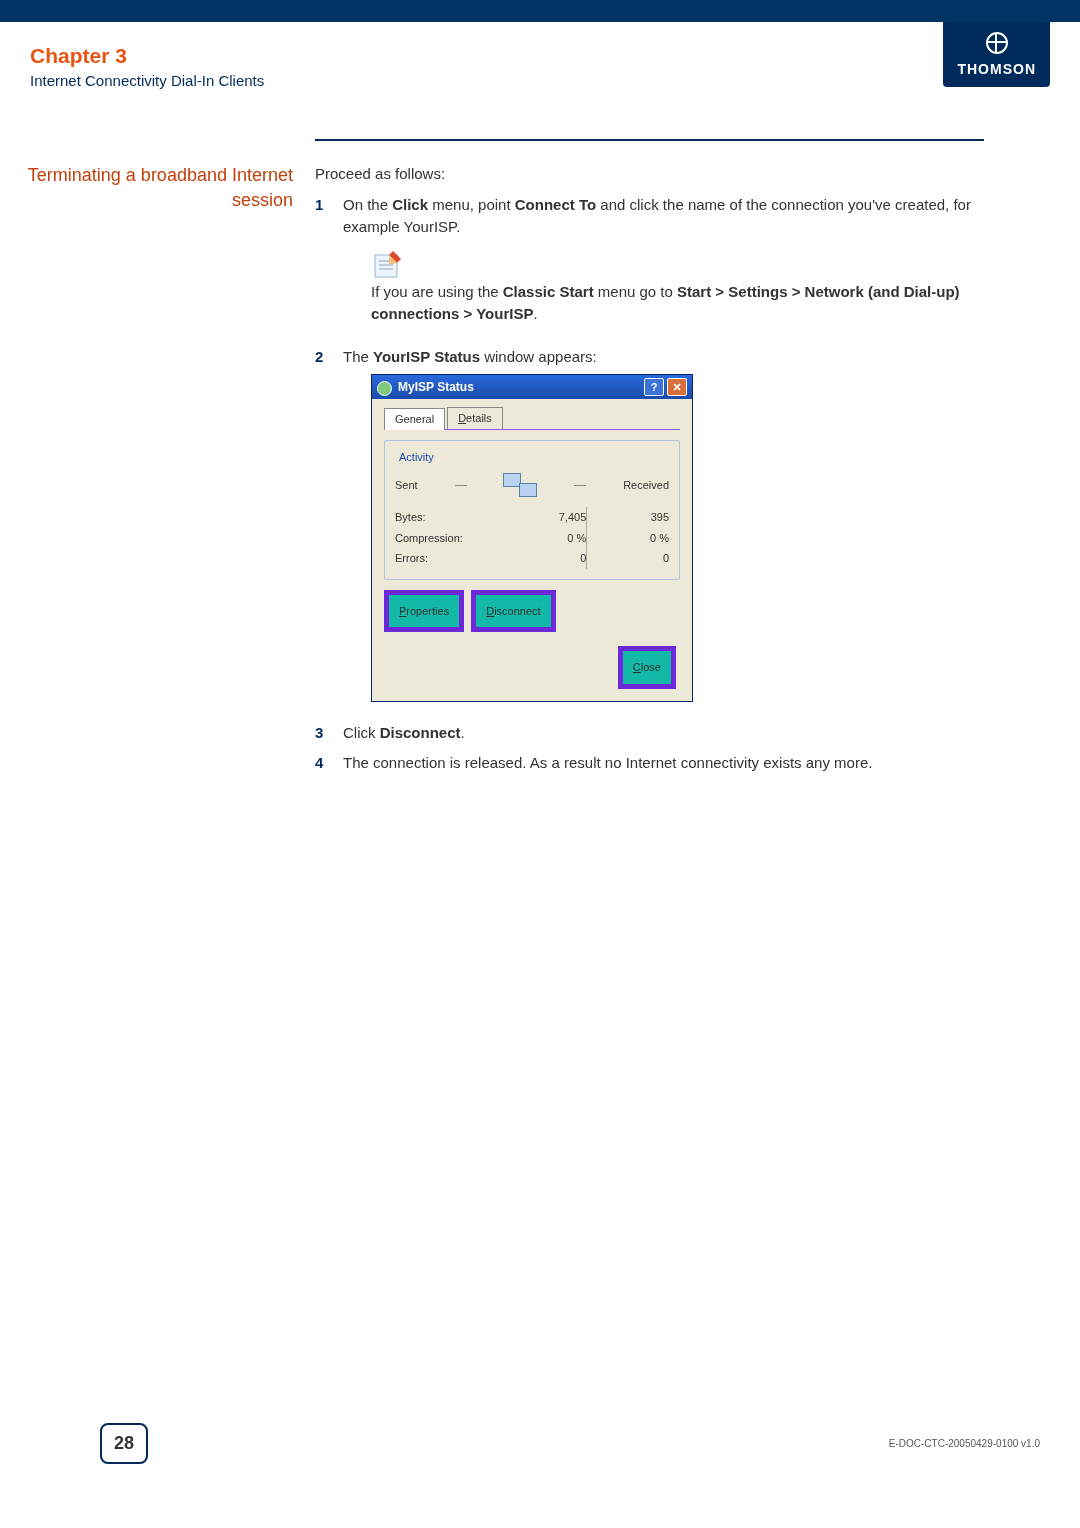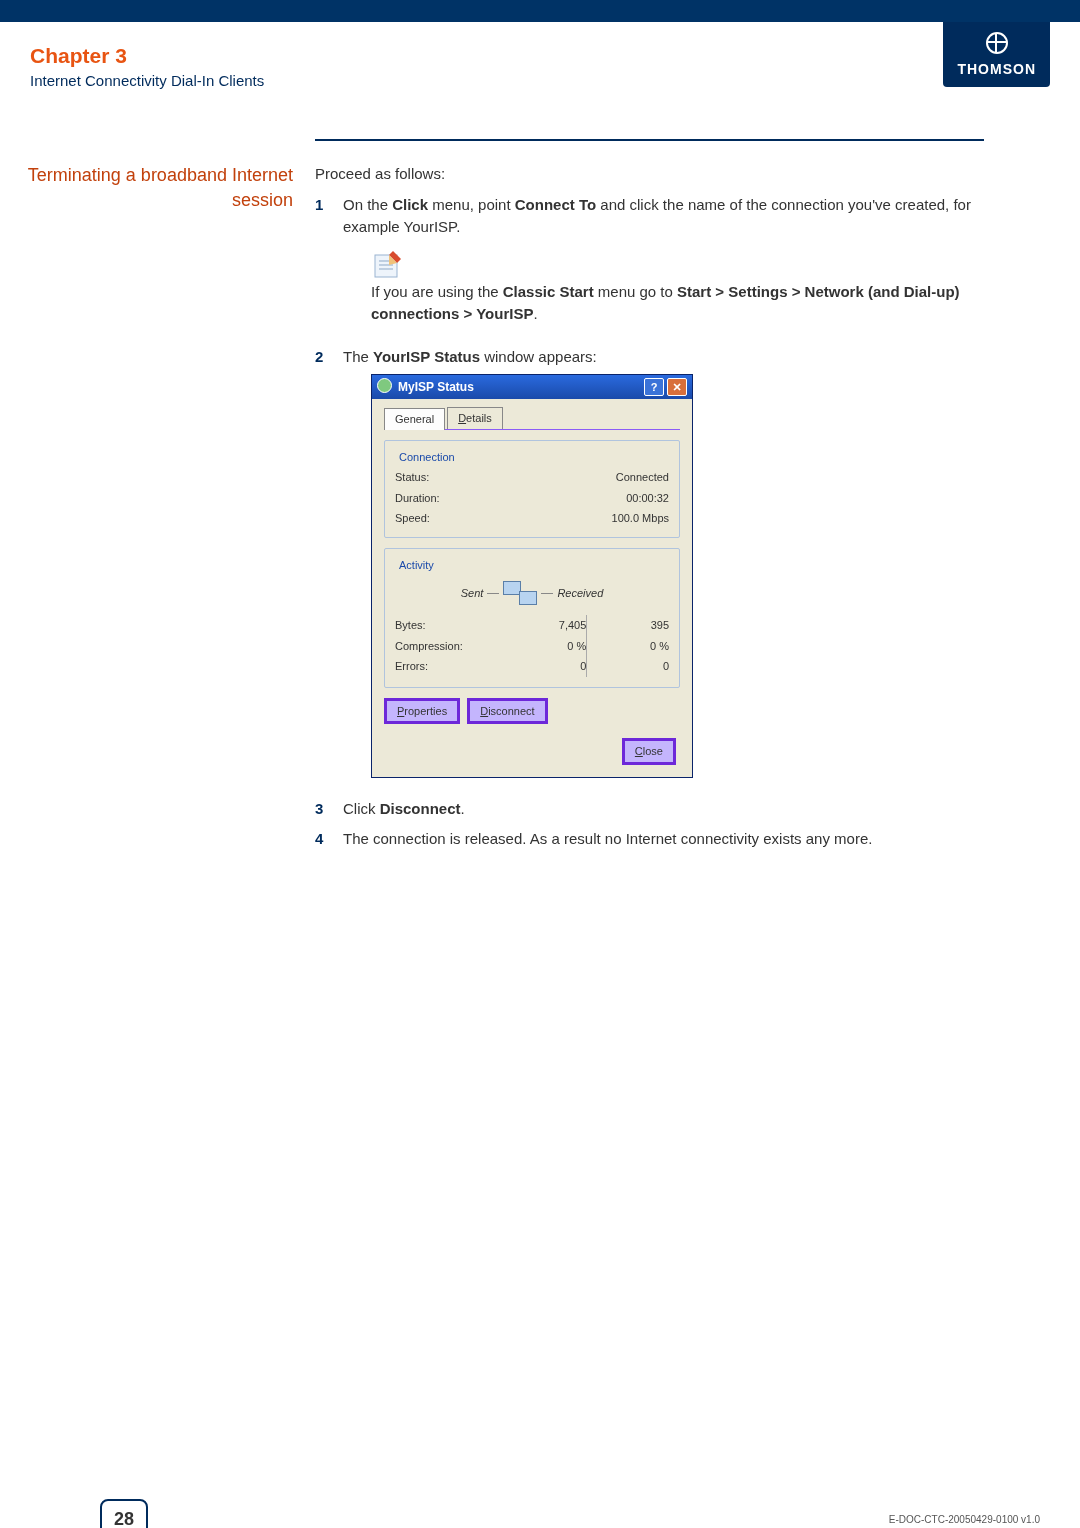--- a/index.html
+++ b/index.html
@@ -126,21 +126,21 @@
     margin: 6px 0 12px 28px;
     font-family: Tahoma, Arial, sans-serif;
     font-size: 11px;
     background: #ece9d8;
     border: 1px solid #0a246a;
   }
   .titlebar {
     background: linear-gradient(to bottom, #2a6ade, #1a4aaa);
     color: #fff;
     display: flex;
-    align-items: flex-start;
+    align-items: flex-end;
     padding: 3px 5px;
     font-weight: bold;
     font-size: 12px;
   }
   .titlebar .tb-icon {
     width: 13px; height: 13px;
     background: #7fc97f;
     border-radius: 50%;
     margin-right: 6px;
     border: 1px solid #fff;
@@ -188,46 +188,45 @@
     font-size: 11px;
     margin-top: -15px;
     background: #ece9d8;
     display: inline-block;
     padding: 0 4px;
   }
   .kv { display: flex; justify-content: space-between; margin-top: 4px; font-size: 11px; }
   .activity-row {
     display: flex;
     align-items: center;
-    justify-content: center;
+    justify-content: space-between;
     margin: 6px 0 8px 0;
     font-size: 11px;
-    font-style: italic;
   }
   .activity-icon {
     width: 34px; height: 28px;
     position: relative;
   }
   .screen1, .screen2 {
     position:absolute;
     width:16px; height:12px;
     background:#b8d4f0;
     border:1px solid #5a7fa8;
   }
   .screen1 { left:0; top:2px; }
   .screen2 { right:0; bottom:2px; }
   .act-table { width: 100%; font-size: 11px; border-collapse: collapse; }
   .act-table td { padding: 2px 0; }
   .act-table td:nth-child(2),
   .act-table td:nth-child(3) { text-align: right; }
   .sep-col { border-left:1px solid #aaa; }
   .dlg-btn {
-    border: 3px solid #6d28d9;
-    background: #c4b5fd;
-    padding: 2px 10px;
+    border: 5px solid #6d28d9;
+    background: #14b8a6;
+    padding: 8px 10px;
     font-size: 11px;
     margin-right: 4px;
     cursor: default;
     display: inline-block;
   }
   .btn-row { margin-top: 10px; }
   .btn-row-right { text-align: right; margin-top: 14px; }
   .footer {
     position: relative;
     margin-top: 580px;
@@ -315,35 +314,20 @@
                 <span class="tb-title">MyISP Status</span>
                 <span class="tb-btn help">?</span>
                 <span class="tb-btn">✕</span>
               </div>
               <div class="dialog-body">
                 <div class="tabs">
                   <div class="tab active">General</div>
                   <div class="tab"><span class="underline">D</span>etails</div>
                 </div>
 
-                <div class="fieldset">
-                  <div class="fieldset-legend">Connection</div>
-                  <div class="kv">
-                      <span>Status:</span>
-                      <span>Connected</span>
-                    </div>
-                  <div class="kv">
-                      <span>Duration:</span>
-                      <span>00:00:32</span>
-                    </div>
-                  <div class="kv">
-                      <span>Speed:</span>
-                      <span>100.0 Mbps</span>
-                    </div>
-                </div>
 
                 <div class="fieldset">
                   <div class="fieldset-legend">Activity</div>
                   <div class="activity-row">
                     <span>Sent</span>
                     <span style="flex:0 0 12px;border-top:1px solid #888;margin:0 4px"></span>
                     <span class="activity-icon">
                       <span class="screen1"></span>
                         <span class="screen2"></span>
                     </span>

